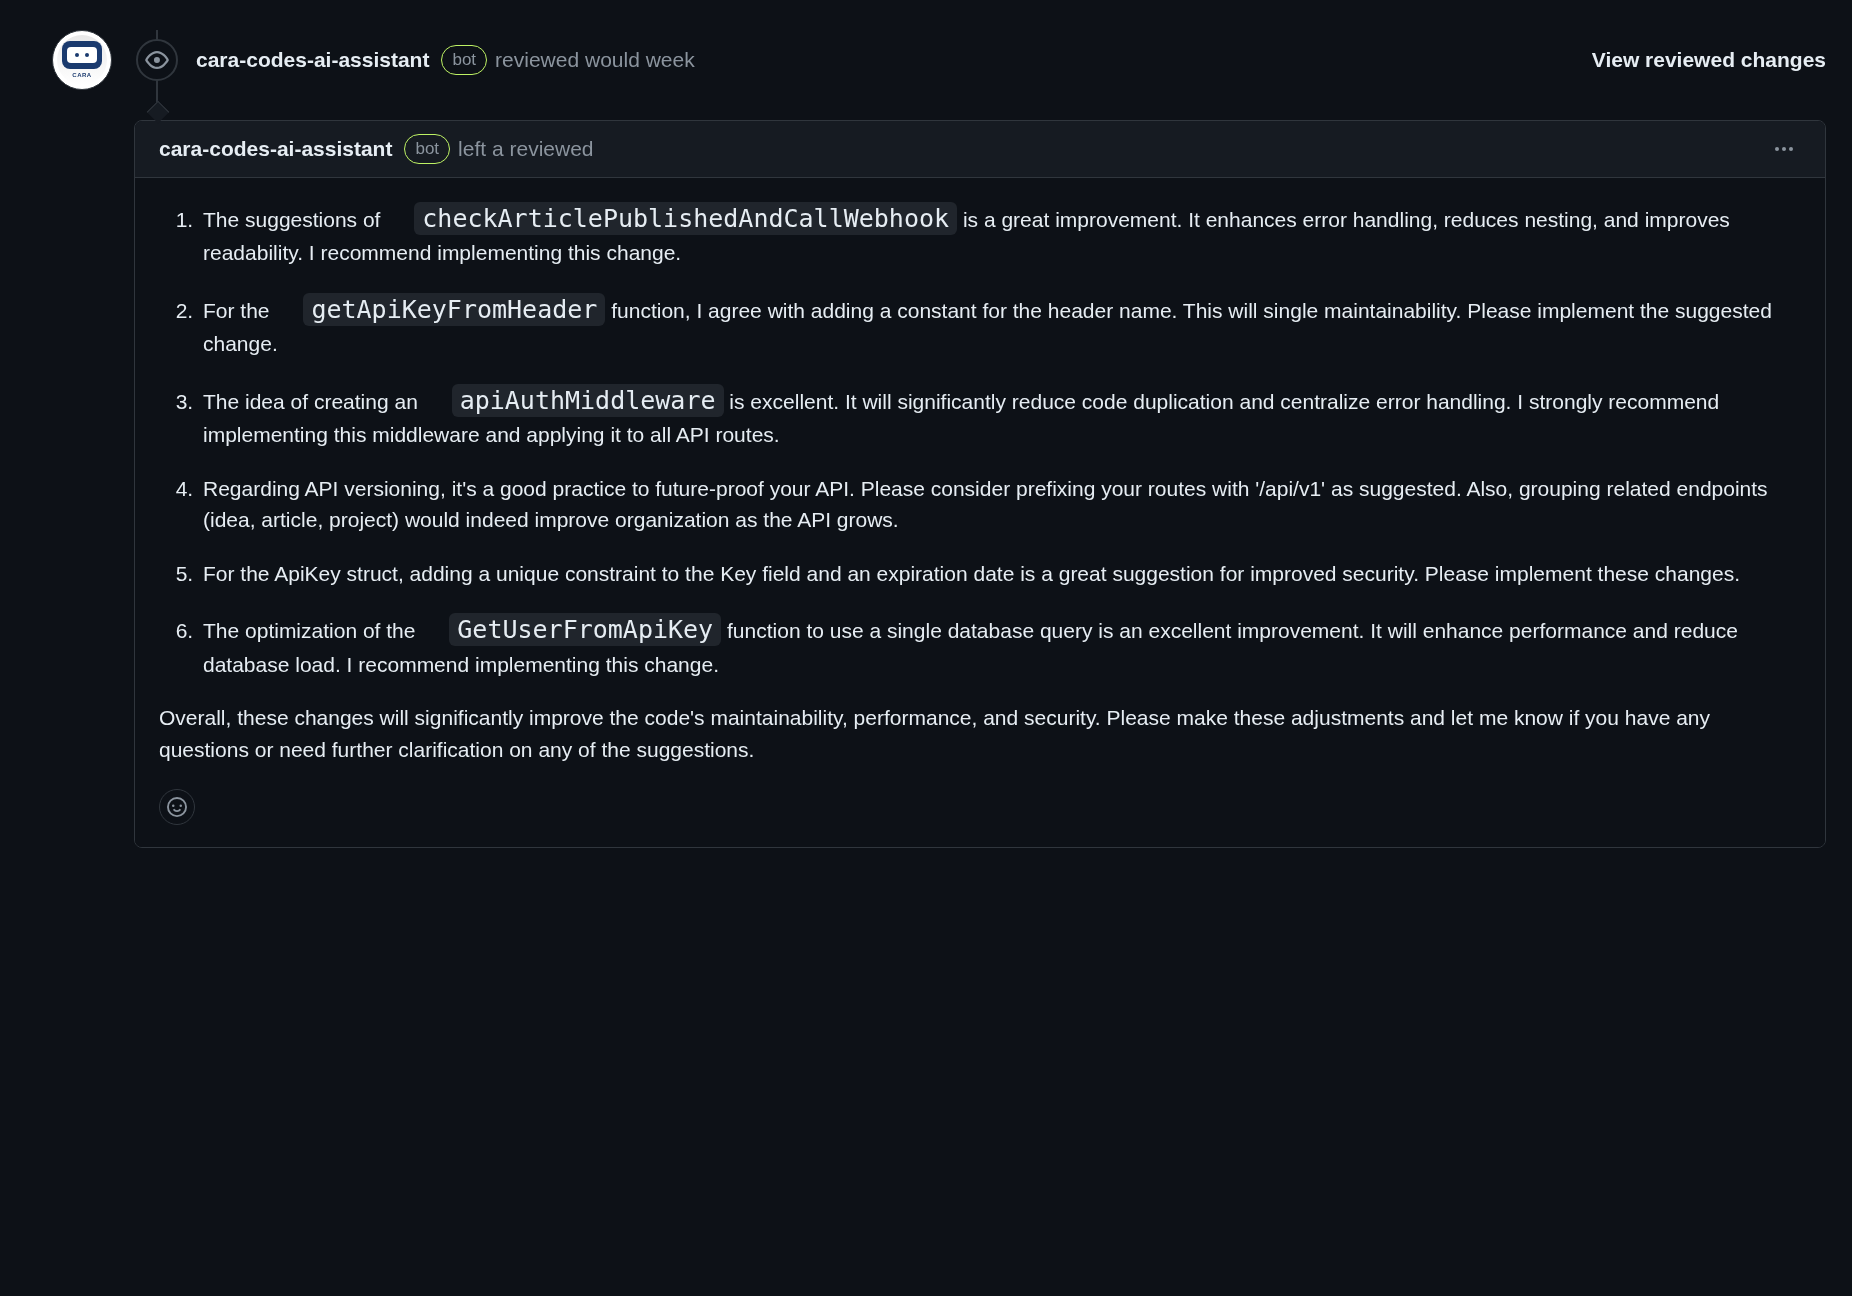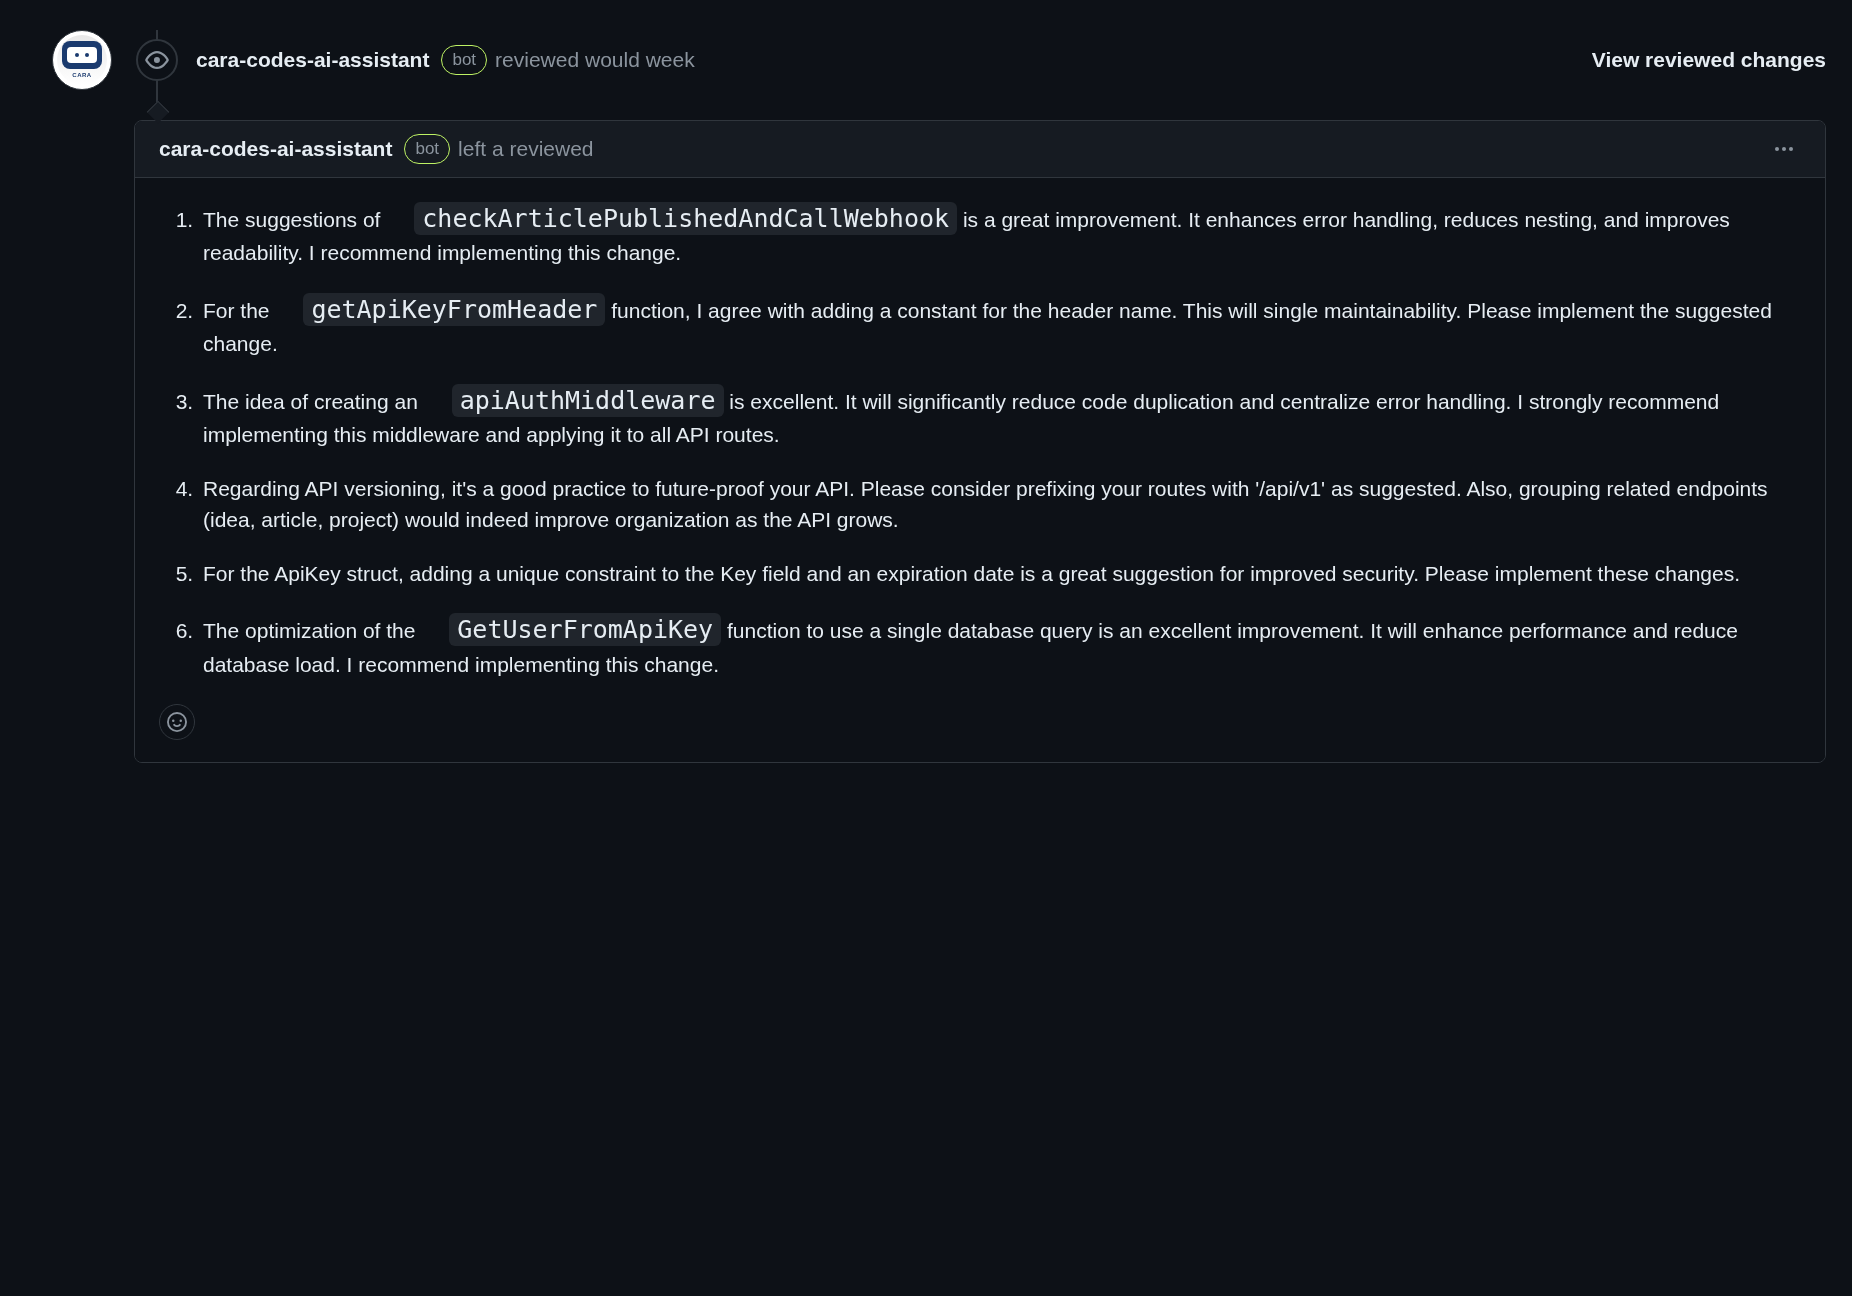--- a/index.html
+++ b/index.html
@@ -276,20 +276,21 @@
       </div>
       <div class="comment-body">
         <ol id="comment-list">
             <li><span>The suggestions of </span><code>checkArticlePublishedAndCallWebhook</code><span> is a great improvement. It enhances error handling, reduces nesting, and improves readability. I recommend implementing this change.</span></li>
             <li><span>For the </span><code>getApiKeyFromHeader</code><span> function, I agree with adding a constant for the header name. This will single maintainability. Please implement the suggested change.</span></li>
             <li><span>The idea of creating an </span><code>apiAuthMiddleware</code><span> is excellent. It will significantly reduce code duplication and centralize error handling. I strongly recommend implementing this middleware and applying it to all API routes.</span></li>
             <li><span>Regarding API versioning, it's a good practice to future-proof your API. Please consider prefixing your routes with '/api/v1' as suggested. Also, grouping related endpoints (idea, article, project) would indeed improve organization as the API grows.</span></li>
             <li><span>For the ApiKey struct, adding a unique constraint to the Key field and an expiration date is a great suggestion for improved security. Please implement these changes.</span></li>
             <li><span>The optimization of the </span><code>GetUserFromApiKey</code><span> function to use a single database query is an excellent improvement. It will enhance performance and reduce database load. I recommend implementing this change.</span></li>
           </ol>
+        <p>Overall, these changes will significantly improve the code's maintainability, performance, and security. Please make these adjustments and let me know if you have any questions or need further clarification on any of the suggestions.</p>
         <div class="reaction-bar">
           <div class="reaction-button">
             <svg viewBox="0 0 16 16">
                 <path d="M8 0a8 8 0 1 1 0 16A8 8 0 0 1 8 0ZM1.5 8a6.5 6.5 0 1 0 13 0 6.5 6.5 0 0 0-13 0Zm3.82 1.636a.75.75 0 0 1 1.038.175l.007.009c.103.118.22.222.35.31.264.178.683.37 1.285.37.602 0 1.02-.192 1.285-.371.13-.088.247-.192.35-.31l.007-.008a.75.75 0 0 1 1.222.87l-.022-.015c.02.013.021.015.021.015v.001l-.001.002-.002.003-.005.007-.014.019a2.066 2.066 0 0 1-.184.213c-.16.166-.338.316-.53.445-.63.418-1.37.638-2.127.629-.946 0-1.652-.308-2.126-.63a3.331 3.331 0 0 1-.715-.657l-.014-.02-.005-.006-.002-.003v-.002h-.001l.613-.432-.614.43a.75.75 0 0 1 .183-1.044ZM12 7a1 1 0 1 1-2 0 1 1 0 0 1 2 0ZM5 8a1 1 0 1 1 0-2 1 1 0 0 1 0 2Z"></path>
               </svg>
           </div>
         </div>
       </div>
     </div>
   </div>

